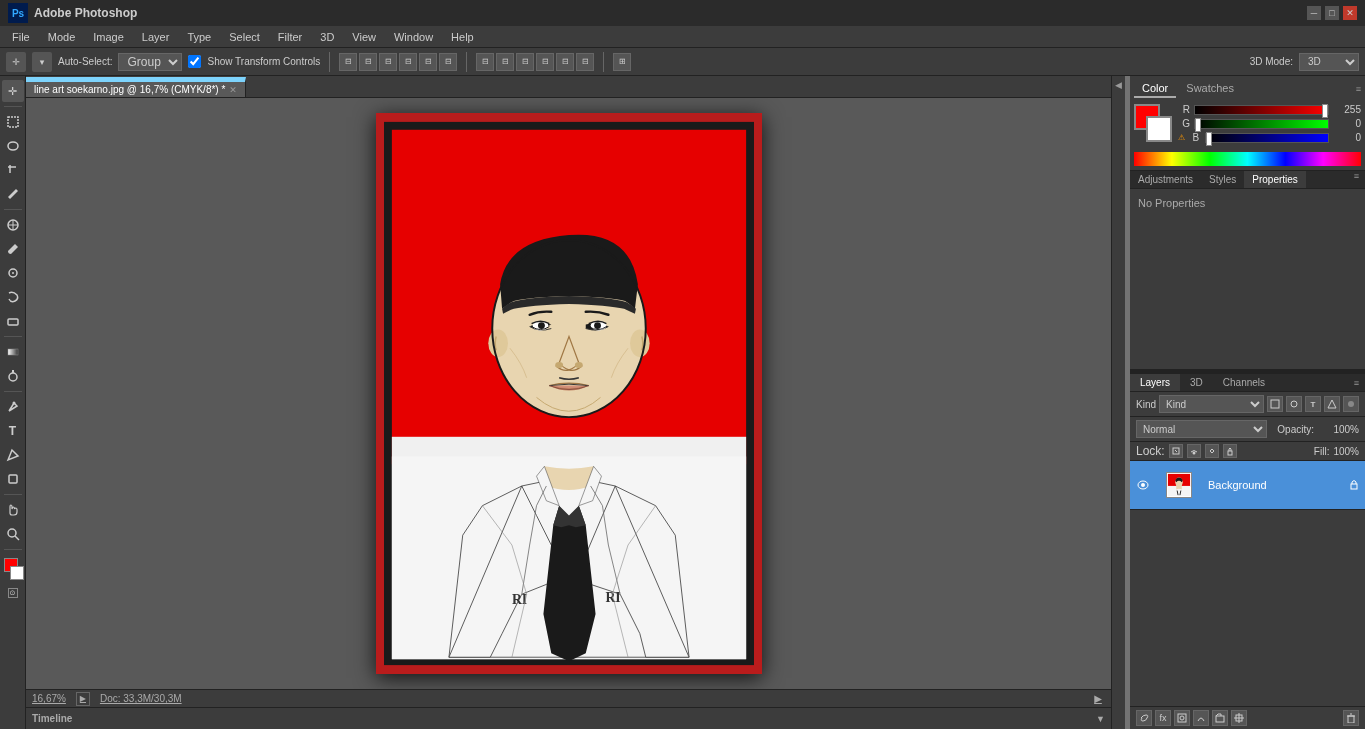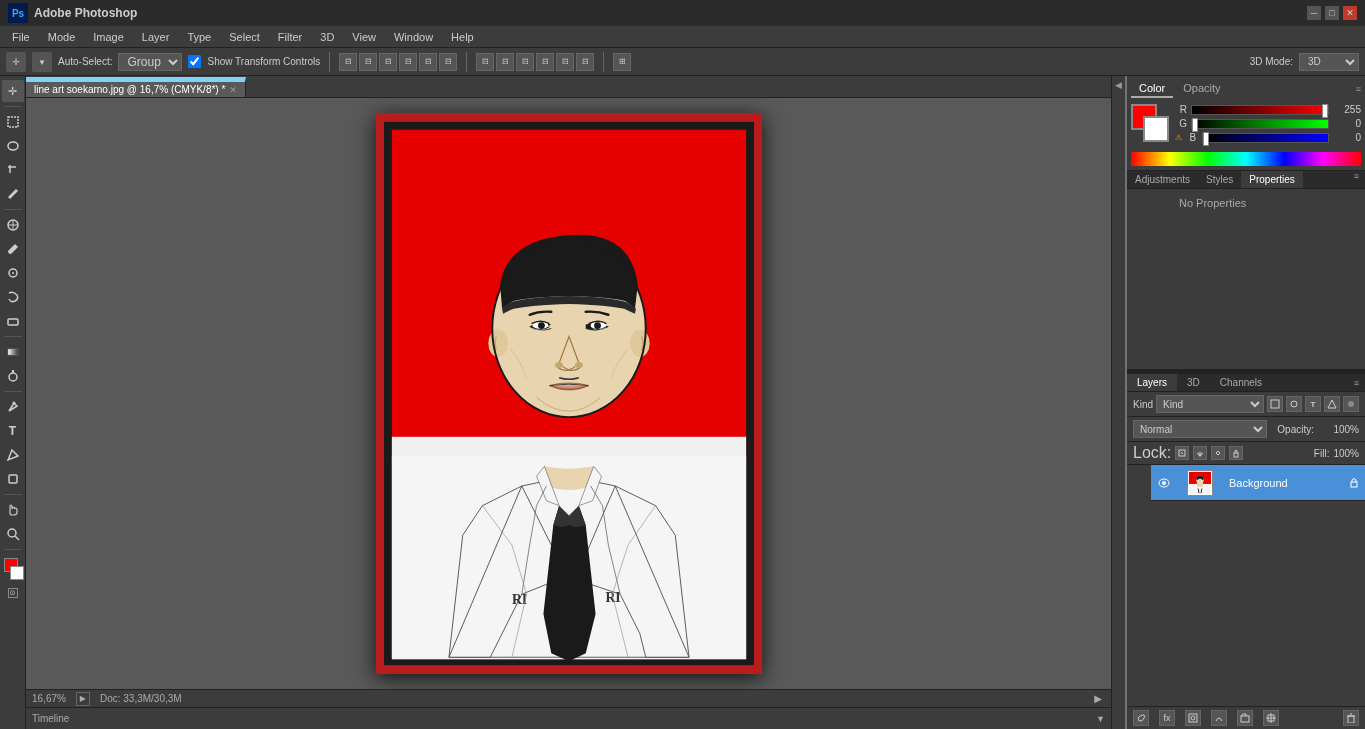--- a/index.html
+++ b/index.html
@@ -181,46 +181,48 @@
       height: 18px;
       background: #3c3c3c;
       display: flex;
       align-items: center;
       padding: 0 6px;
       font-size: 10px;
       color: #aaa;
       border-top: 1px solid #222;
       gap: 10px;
       flex-shrink: 0;
+      text-decoration: underline;
     }
     .status-zoom { color: #aaa; }
     .status-info { color: #aaa; }
 
     
     #timeline-bar {
       height: 22px;
       background: #3c3c3c;
       display: flex;
       align-items: center;
       padding: 0 6px;
       font-size: 10px;
       color: #aaa;
       border-top: 1px solid #222;
       flex-shrink: 0;
       gap: 6px;
+      font-weight: bold;
     }
 
     
     #right-panel {
       width: 240px;
       background: #84cc16;
       display: flex;
       flex-direction: column;
       flex-shrink: 0;
-      border-left: 2px solid #737373;
+      border-left: 5px solid #737373;
     }
 
     
     .panel-container {
       display: flex;
       flex-direction: column;
       height: 100%;
     }
 
     
@@ -302,21 +304,20 @@
       padding: 3px 8px;
       font-size: 10px;
       cursor: pointer;
       color: #aaa;
     }
     .props-tab.active { color: #fff; background: #3c3c3c; }
     .props-content {
       padding: 8px;
       font-size: 11px; color: #aaa;
       min-height: 180px;
-      margin-left: 44px;
     }
 
     
     #layers-panel {
       background: #3c3c3c;
       flex: 1;
       display: flex;
       flex-direction: column;
       overflow: hidden;
     }
@@ -368,39 +369,38 @@
     }
     .opacity-label { font-size: 10px; color: #ccc; }
     .opacity-value { font-size: 10px; color: #ccc; width: 35px; text-align: right; }
 
     
     .lock-row {
       display: flex; align-items: center; gap: 4px;
       padding: 2px 6px;
       border-bottom: 1px solid #222;
     }
-    .lock-label { font-size: 16px; color: #ccc; }
+    .lock-label { font-size: 12px; color: #ccc; }
     .lock-icon-btn {
       width: 14px; height: 14px;
       display: flex; align-items: center; justify-content: center;
       font-size: 9px; cursor: pointer; color: #ccc;
       background: #555; border: 1px solid #666;
     }
     .fill-label { font-size: 10px; color: #ccc; margin-left: auto; }
     .fill-value { font-size: 10px; color: #ccc; }
 
     
     .layer-item {
       display: flex; align-items: center; gap: 16px;
-      padding: 4px 6px;
+      padding: 11px 6px;
       cursor: pointer;
       background: #4a90d9;
       border-bottom: 1px solid #222;
       min-height: 36px;
-      margin-left: 24px;
     }
     .layer-vis-btn {
       width: 14px; height: 14px;
       display: flex; align-items: center; justify-content: center;
       font-size: 9px; cursor: pointer; color: #ccc;
     }
     .layer-thumb {
       width: 26px; height: 26px;
       border: 1px solid #888;
       background: #fff;
@@ -410,21 +410,21 @@
     }
     .layer-name {
       flex: 1; font-size: 11px; color: #fff;
     }
     .layer-lock {
       font-size: 9px; color: #aaa;
     }
 
     
     .layers-bottom-toolbar {
-      display: flex; align-items: center; gap: 10px;
+      display: flex; align-items: center; gap: 3px;
       padding: 3px 6px;
       background: #3c3c3c;
       border-top: 1px solid #222;
     }
     .layers-bottom-btn {
       width: 16px; height: 16px;
       background: #555; border: 1px solid #666;
       display: flex; align-items: center; justify-content: center;
       font-size: 9px; cursor: pointer; color: #ccc;
     }
@@ -763,21 +763,21 @@
     <div style="font-size:9px; cursor:pointer; color:#999; writing-mode:vertical-rl;">◀</div>
   </div>
 
   <div id="right-panel">
     <div class="panel-container">
 
       <div id="color-panel">
         <div class="panel-header">
           <div class="panel-tabs">
             <span class="panel-tab active">Color</span>
-            <span class="panel-tab">Opacity</span>
+            <span class="panel-tab">Swatches</span>
           </div>
           <span class="panel-menu-btn">≡</span>
         </div>
 
         <div style="display:flex; gap:6px; align-items:flex-start; padding:2px 0;">
 
           <div style="position:relative; width:38px; height:38px; flex-shrink:0;">
             <div style="position:absolute; top:0; left:0; width:26px; height:26px; background:#ff0000; border:2px solid #888; cursor:pointer;"></div>
             <div style="position:absolute; top:12px; left:12px; width:26px; height:26px; background:#ffffff; border:2px solid #888; cursor:pointer;"></div>
           </div>

